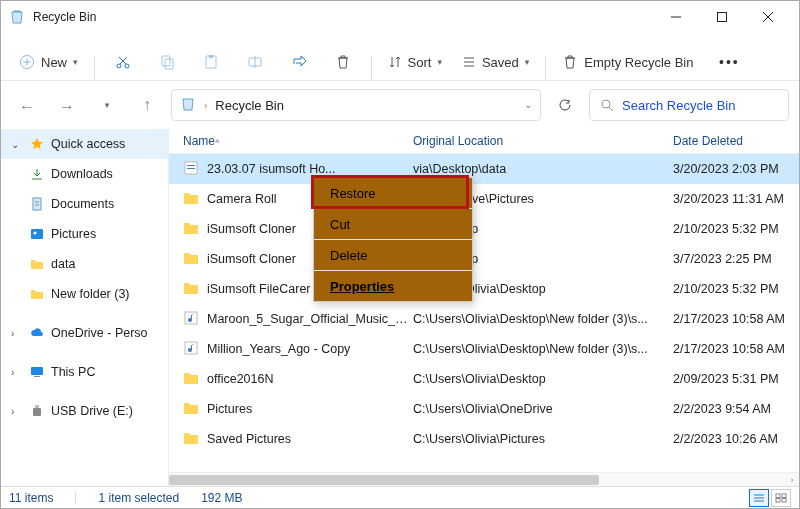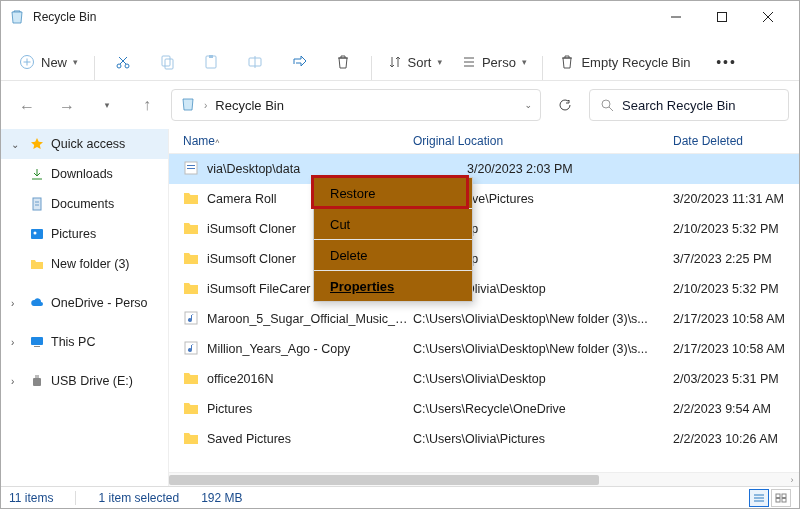--- a/index.html
+++ b/index.html
@@ -20,21 +20,21 @@
 .chev { font-size: 9px; color: #666; }
 
 
 .navrow { height: 48px; display: flex; align-items: center; padding: 0 10px; gap: 8px; }
 .navarrow { width: 32px; height: 32px; display: flex; align-items: center; justify-content: center; color: #888; }
 .addrbar { flex: 1; height: 32px; border: 1px solid #ddd; border-radius: 4px; display: flex; align-items: center; padding: 0 8px; gap: 8px; font-size: 13px; }
 .addrbar .crumb { color: #222; }
 .addrbar .gt { color: #888; font-size: 10px; }
 .addrspacer { flex: 1; }
 .refreshbtn { width: 32px; height: 32px; display: flex; align-items: center; justify-content: center; }
-.searchbox { width: 200px; height: 32px; border: 1px solid #ddd; border-radius: 4px; display: flex; align-items: center; padding: 8px 10px; gap: 8px; color: #0f172a; font-size: 13px; }
+.searchbox { width: 200px; height: 32px; border: 1px solid #ddd; border-radius: 4px; display: flex; align-items: center; padding: 8px 10px; gap: 8px; color: #1d4ed8; font-size: 13px; }
 
 
 .body { display: flex; position: absolute; top: 128px; bottom: 22px; left: 0; right: 0; }
 .sidebar { width: 168px; border-right: 1px solid #eee; overflow: hidden; }
 .sbitem { height: 30px; display: flex; align-items: center; padding-left: 10px; gap: 6px; font-size: 12.5px; color: #222; }
 .sbitem.sel { background: #e5f1fb; }
 .sbitem .exp { width: 12px; font-size: 10px; color: #555; }
 .sbitem .ic { width: 16px; height: 16px; display:flex; align-items:center; justify-content:center; }
 .sbitem.indent { padding-left: 28px; }
 
@@ -162,21 +162,21 @@
       </svg>
     <span>Sort</span>
     <span class="chev">▾</span>
   </div>
   <div class="tbtn">
     <svg width="14" height="14">
         <line x1="2" y1="3" x2="12" y2="3" stroke="#555"></line>
         <line x1="2" y1="7" x2="12" y2="7" stroke="#555"></line>
         <line x1="2" y1="11" x2="12" y2="11" stroke="#555"></line>
       </svg>
-    <span>Perso</span>
+    <span>Saved</span>
     <span class="chev">▾</span>
   </div>
   <div class="tsep"></div>
   <div class="tbtn">
     <svg width="16" height="16">
         <path d="M4 4h8l-1 10H5z M3 4h10 M6 4V2h4v2" fill="none" stroke="#555"></path>
       </svg>
     <span>Empty Recycle Bin</span>
   </div>
   <div class="tbtn icononly" style="margin-left:4px;">
@@ -252,20 +252,28 @@
           </svg>
         </span>
       <span>Pictures</span>
     </div>
     <div class="sbitem indent">
       <span class="ic">
           <svg width="14" height="14">
             <path class="folder-svg" d="M1 3h4l1 2h7v7H1z"></path>
           </svg>
         </span>
+      <span>data</span>
+    </div>
+    <div class="sbitem indent">
+      <span class="ic">
+          <svg width="14" height="14">
+            <path class="folder-svg" d="M1 3h4l1 2h7v7H1z"></path>
+          </svg>
+        </span>
       <span>New folder (3)</span>
     </div>
     <div style="height:9px;"></div>
     <div class="sbitem">
       <span class="exp">›</span>
       <span class="ic">
           <svg width="14" height="14">
             <path d="M4 10a3 3 0 0 1 .5-6A3.5 3.5 0 0 1 11 6a2 2 0 0 1 0 4z" fill="#1e88e5"></path>
           </svg>
         </span>
@@ -304,20 +312,21 @@
       <div class="col-loc"><span>Original Location</span></div>
       <div class="col-date"><span>Date Deleted</span></div>
     </div>
     <div class="rows" id="rows-container">
         <div class="row sel">
           <span class="ric"><svg width="16" height="16">
               <rect x="2" y="2" width="12" height="12" fill="#fff" stroke="#bbb"></rect>
               <rect x="4" y="5" width="8" height="1" fill="#4a7bc1"></rect>
               <rect x="4" y="8" width="8" height="1" fill="#4a7bc1"></rect>
             </svg></span>
+          <span class="rname">23.03.07 isumsoft Ho...</span>
           <span class="rloc">via\Desktop\data</span>
           <span class="rdate">3/20/2023 2:03 PM</span>
         </div>
         <div class="row">
           <span class="ric"><svg width="16" height="16">
               <path fill="#ffd55a" d="M1 3h5l1.5 2H15v9H1z"></path>
             </svg></span>
           <span class="rname">Camera Roll</span>
           <span class="rloc">via\OneDrive\Pictures</span>
           <span class="rdate">3/20/2023 11:31 AM</span>
@@ -363,28 +372,28 @@
           <span class="rname">Million_Years_Ago - Copy</span>
           <span class="rloc">C:\Users\Olivia\Desktop\New folder (3)\s...</span>
           <span class="rdate">2/17/2023 10:58 AM</span>
         </div>
         <div class="row">
           <span class="ric"><svg width="16" height="16">
               <path fill="#ffd55a" d="M1 3h5l1.5 2H15v9H1z"></path>
             </svg></span>
           <span class="rname">office2016N</span>
           <span class="rloc">C:\Users\Olivia\Desktop</span>
-          <span class="rdate">2/03/2023 5:31 PM</span>
+          <span class="rdate">2/09/2023 5:31 PM</span>
         </div>
         <div class="row">
           <span class="ric"><svg width="16" height="16">
               <path fill="#ffd55a" d="M1 3h5l1.5 2H15v9H1z"></path>
             </svg></span>
           <span class="rname">Pictures</span>
-          <span class="rloc">C:\Users\Recycle\OneDrive</span>
+          <span class="rloc">C:\Users\Olivia\OneDrive</span>
           <span class="rdate">2/2/2023 9:54 AM</span>
         </div>
         <div class="row">
           <span class="ric"><svg width="16" height="16">
               <path fill="#ffd55a" d="M1 3h5l1.5 2H15v9H1z"></path>
             </svg></span>
           <span class="rname">Saved Pictures</span>
           <span class="rloc">C:\Users\Olivia\Pictures</span>
           <span class="rdate">2/2/2023 10:26 AM</span>
         </div>

